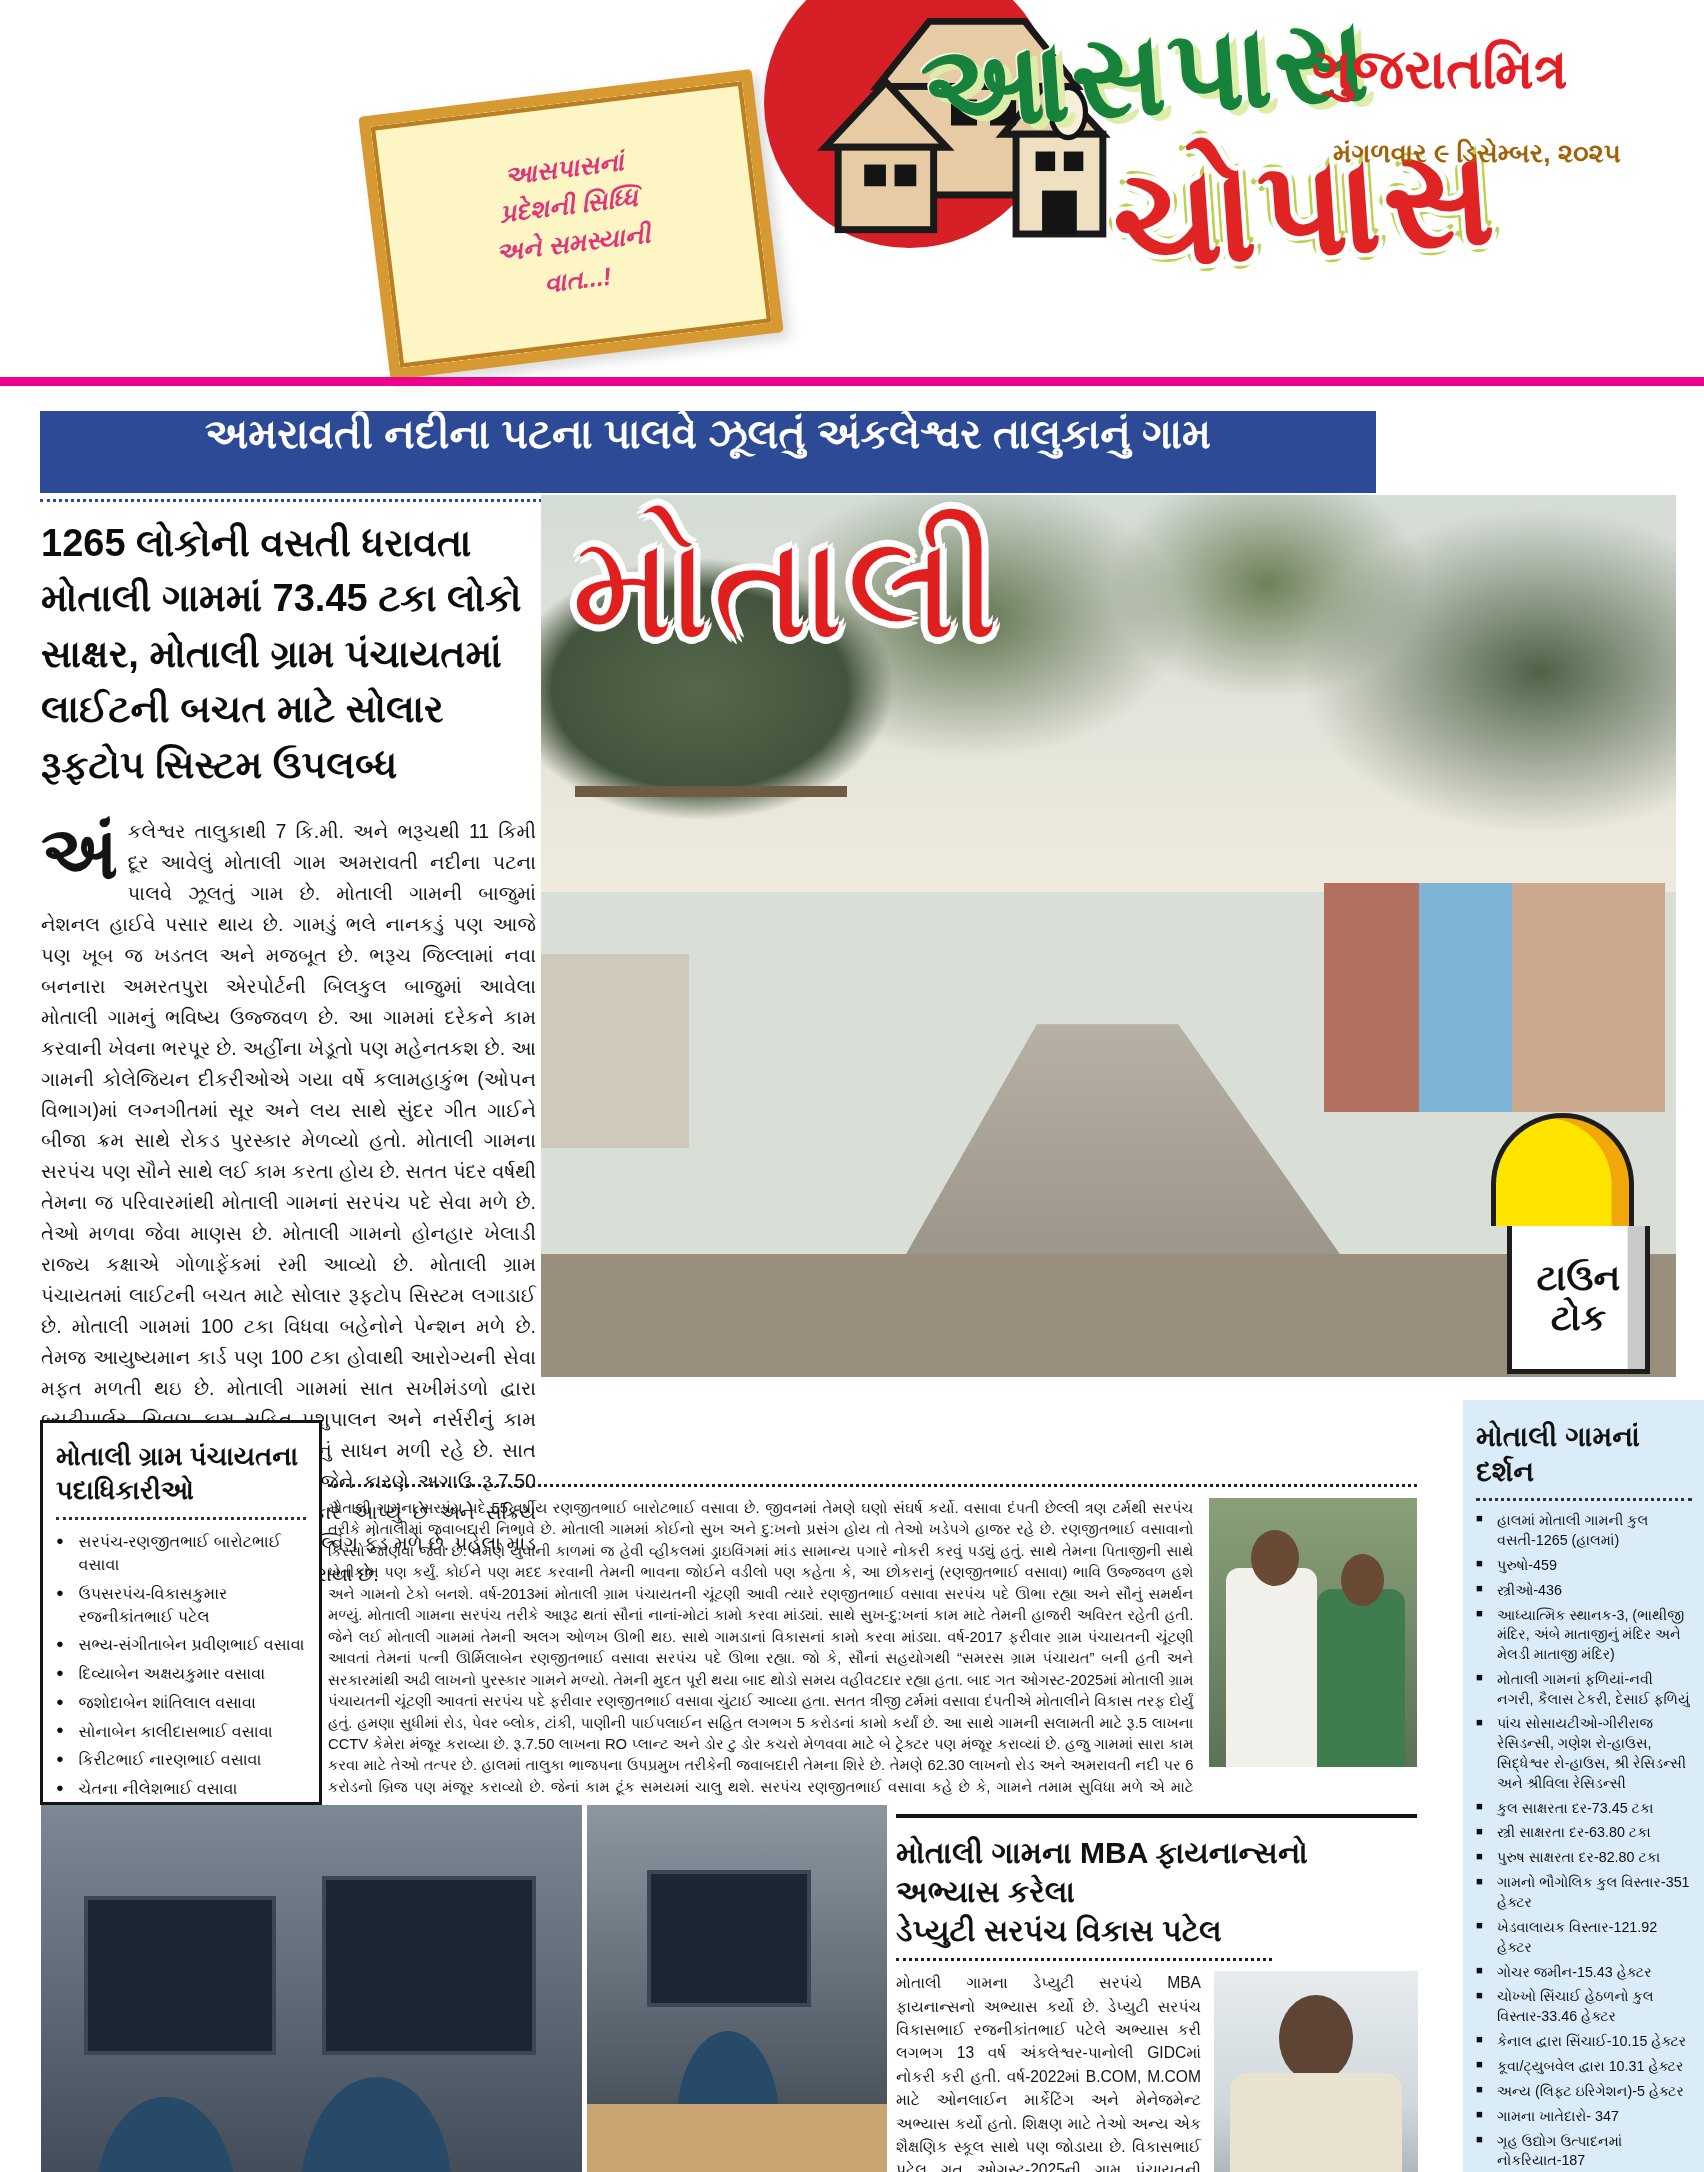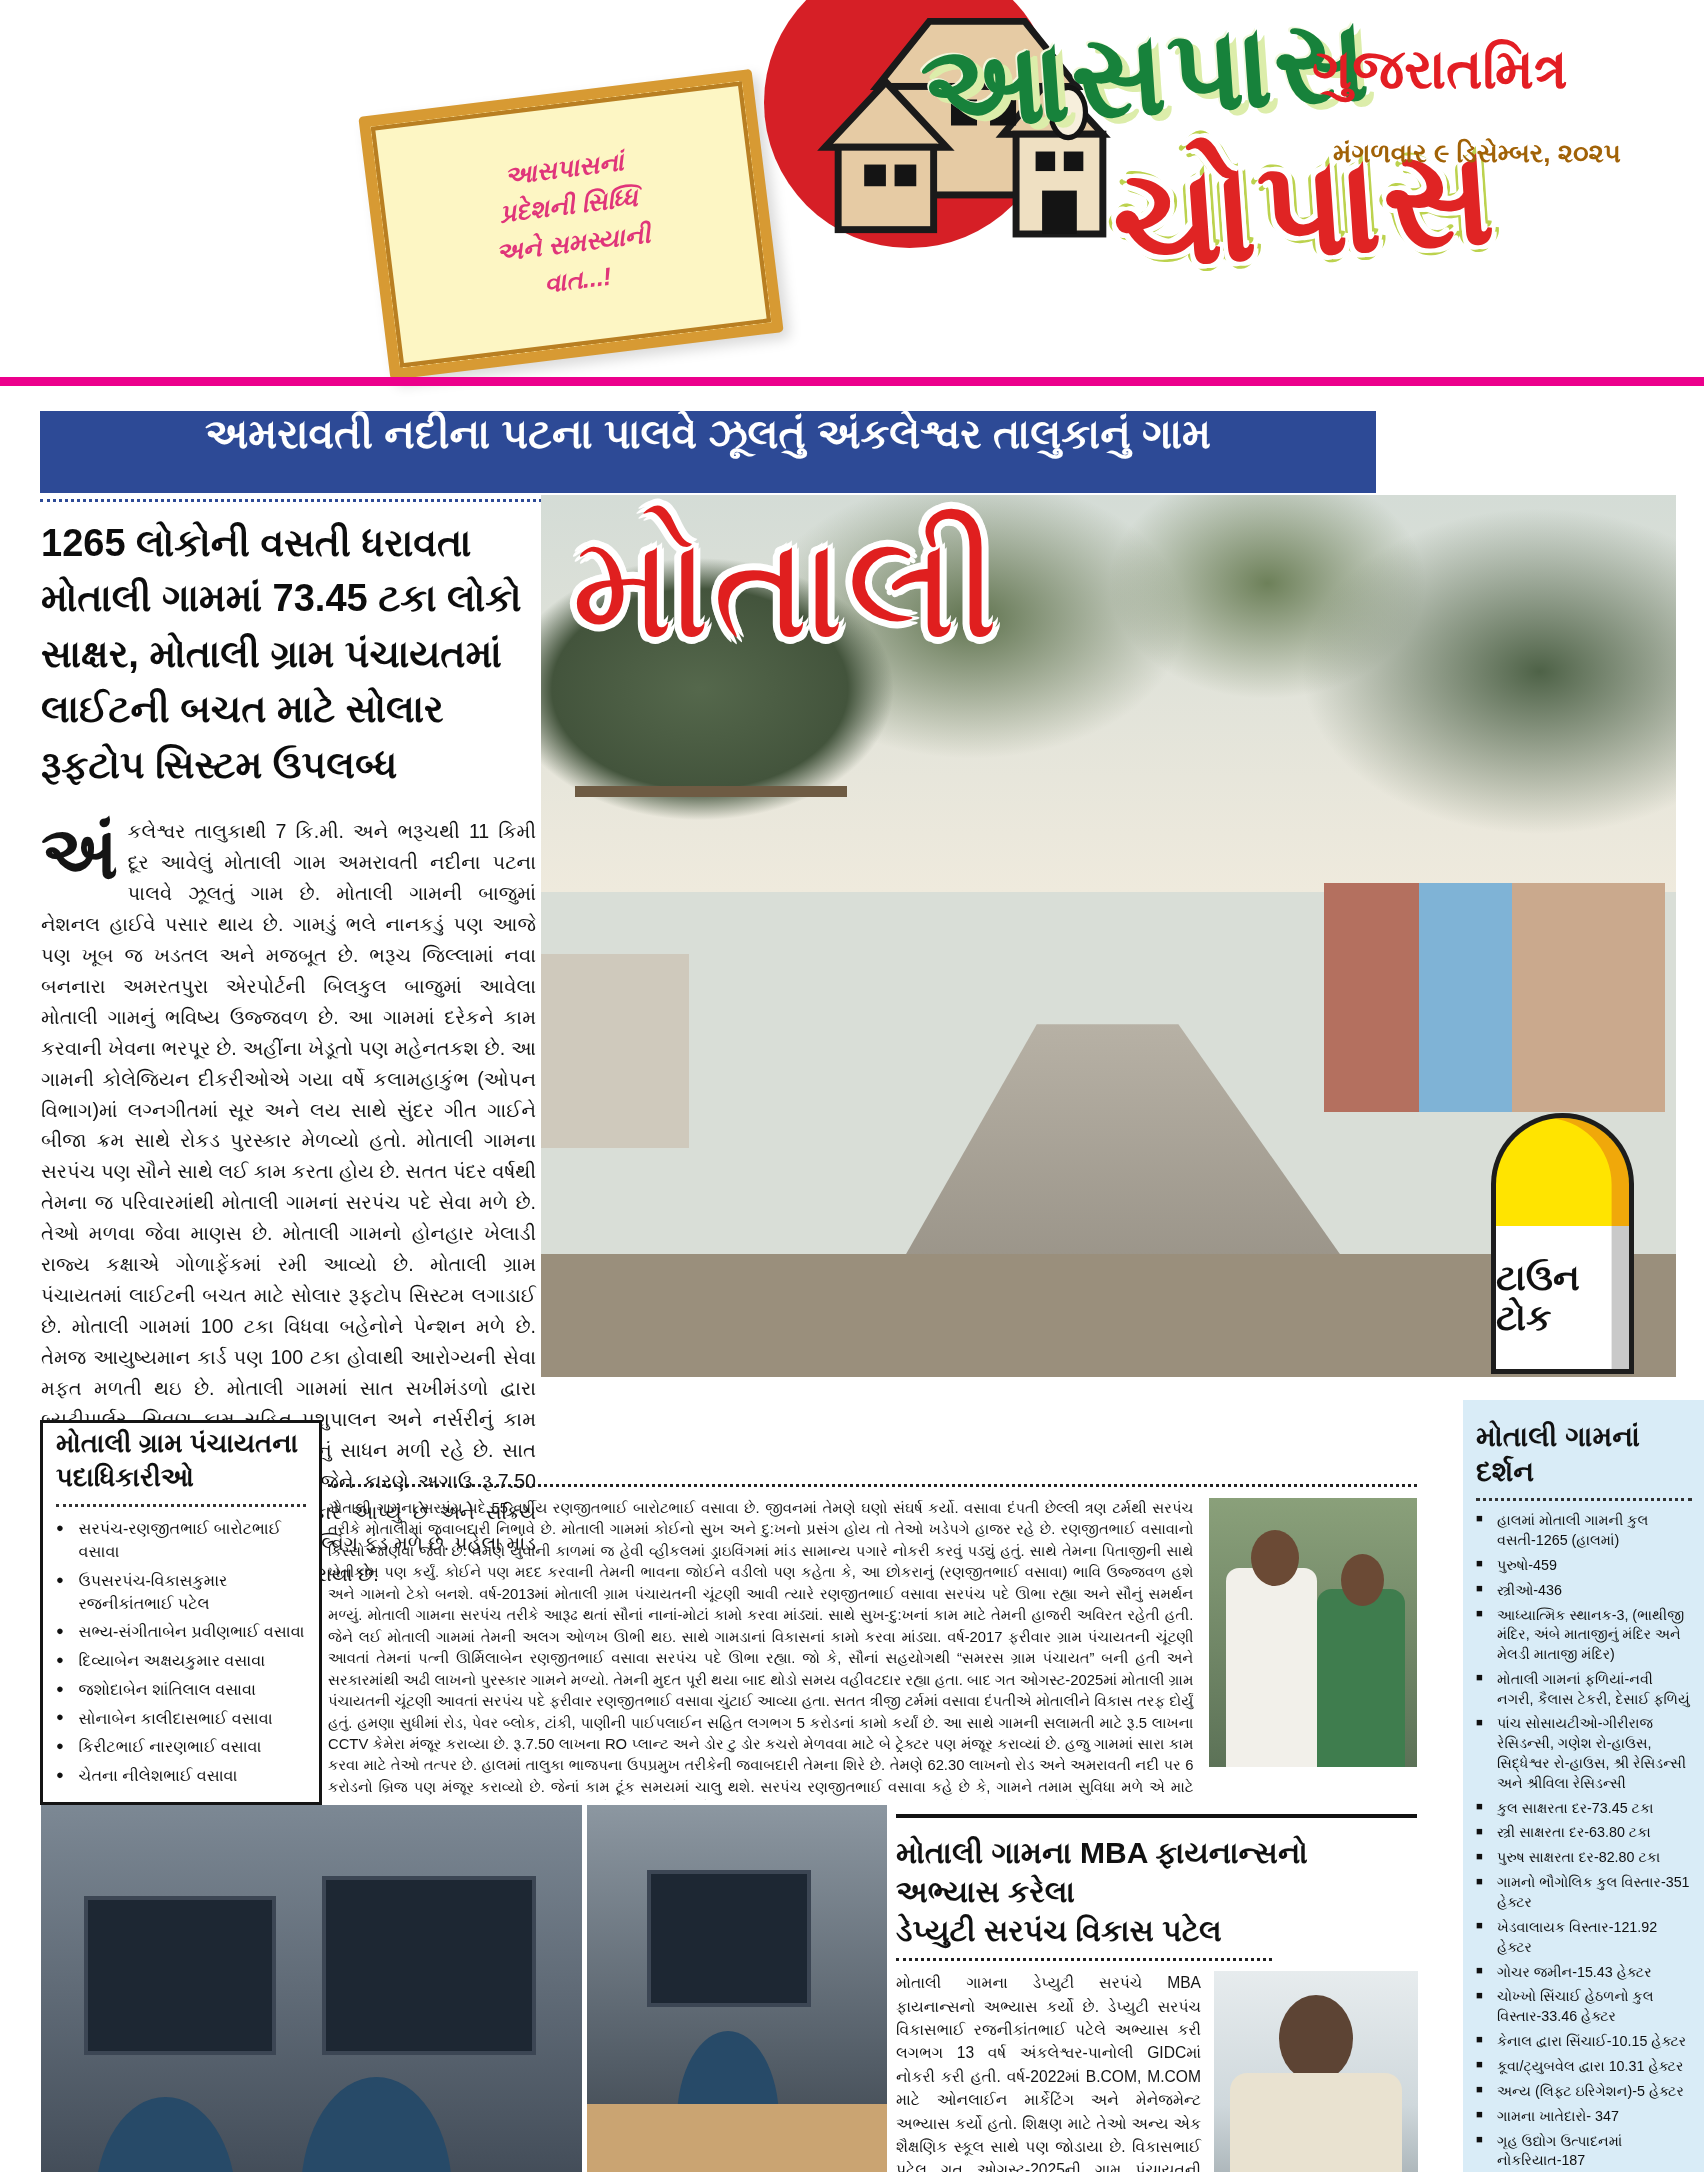--- a/index.html
+++ b/index.html
@@ -53,27 +53,27 @@
       background:linear-gradient(90deg,#b4705f 0 28%,#7fb3d6 28% 55%,#caa98d 55% 100%);}
   .ph-road{position:absolute;left:26%;bottom:0;width:52%;height:40%;
       background:linear-gradient(#b7b1a5,#8d877c);clip-path:polygon(34% 0,58% 0,100% 100%,0 100%);}
   .ph-ground{position:absolute;left:0;bottom:0;width:100%;height:14%;background:#9a8f7c;}
   .photo-title{position:absolute;left:30px;top:7.8px;font-size:146px;font-weight:400;color:#e01f1f;letter-spacing:1.7px;
       text-shadow:-5.2px -5.2px 0 #fff,5.2px -5.2px 0 #fff,-5.2px 5.2px 0 #fff,5.2px 5.2px 0 #fff,0 -7px 0 #fff,0 7px 0 #fff,-7px 0 0 #fff,7px 0 0 #fff;}
   .milestone{position:absolute;right:42px;bottom:2.6px;width:143px;height:261px;}
   .ms-dome{width:100%;height:113px;background:#ffe400;border:5.2px solid #1d1d1d;border-bottom:none;
       border-radius:74px 74px 0 0;box-sizing:border-box;box-shadow:inset -17.4px 0 0 #f0a80a;}
   .ms-body{width:100%;height:148px;background:#ffffff;border:5.2px solid #1d1d1d;border-top:none;box-sizing:border-box;
-      display:flex;flex-direction:column;justify-content:center;gap:1px;
-      box-shadow:inset -17.4px 0 0 #c9c9c9;}
+      display:flex;flex-direction:column;align-items:center;justify-content:center;gap:1px;
+      box-shadow:inset -17.4px 0 0 #c9c9c9;margin-left:16px;}
   .ms-body span{font-size:36px;font-weight:800;color:#111;line-height:1.1;}
 
   
   .officials{position:absolute;left:40px;top:1420px;width:282px;height:385px;border:3.5px solid #141414;
-      box-sizing:border-box;padding:4px 13px;overflow:hidden;background:#fff;}
+      box-sizing:border-box;padding:17px 13px;overflow:hidden;background:#fff;}
   .officials h2{margin:0;font-size:26px;font-weight:800;line-height:1.3;
       border-bottom:3px dotted #333;padding-bottom:9.6px;}
   .officials ul{list-style:none;margin:11.3px 0 0 0;padding:0;}
   .officials li{font-size:16px;line-height:1.42;margin-bottom:6px;padding-left:22.6px;position:relative;}
   .officials li::before{content:"●";position:absolute;left:0;top:0.9px;font-size:13px;}
 
   
   .sarpanch{position:absolute;left:328px;top:1475px;width:1089px;height:325px;overflow:hidden;}
   .sarpanch h1{margin:0;font-size:36px;font-weight:800;line-height:1.25;}
   .sarpanch .rule{border-bottom:3.9px dotted #222;margin:8.7px 0 11.3px 0;}

